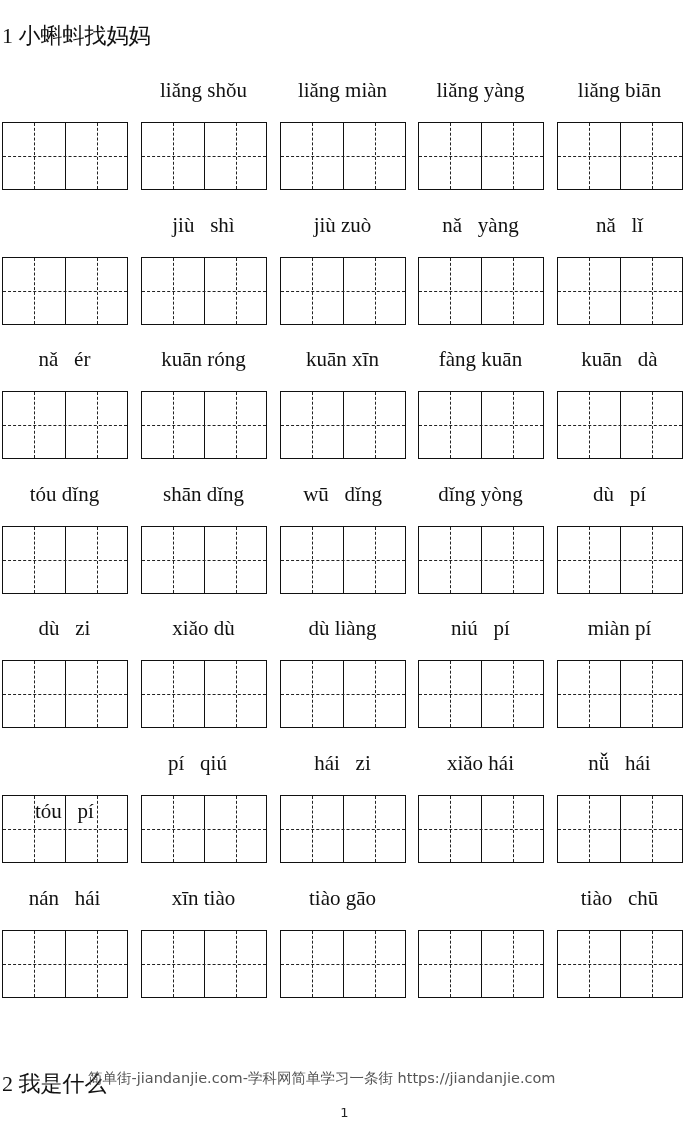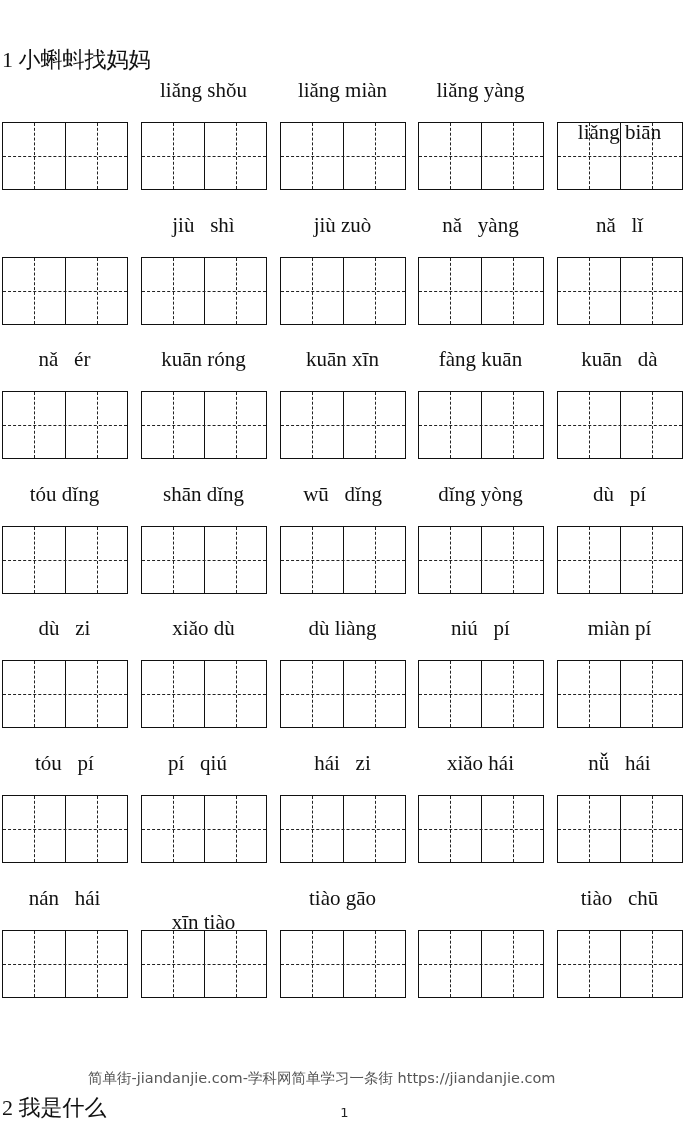--- a/index.html
+++ b/index.html
@@ -1,18 +1,18 @@
 <!DOCTYPE html>
 <html><head>
 <meta charset="utf-8">
 <style>
   html, body { margin: 0; padding: 0; background: #ffffff; }
   body { width: 689px; height: 1122px; position: relative; overflow: hidden;
          font-family: "Liberation Serif", "DejaVu Serif", serif; color: #111; }
-  .section-title { position: absolute; left: 2px; font-size: 22px; line-height: 26px; white-space: nowrap; margin-top: 24px; }
+  .section-title { position: absolute; left: 2px; font-size: 22px; line-height: 26px; white-space: nowrap; }
   .row-pinyin { position: absolute; left: 0; width: 689px; height: 30px; }
   .py { position: absolute; width: 125px; text-align: center; font-size: 21px; line-height: 30px; white-space: pre; }
   .row-grid { position: absolute; left: 0; width: 689px; height: 68px; }
   .box { position: absolute; width: 124px; height: 66px; border: 1.5px solid #111; box-sizing: content-box; }
   .cell { position: absolute; top: 0; width: 62px; height: 66px; }
   .cell.c1 { left: 0; }
   .cell.c2 { left: 62px; border-left: 1.5px solid #111; }
   .vdash { position: absolute; left: 31px; top: 0; height: 66px; border-left: 1.5px dashed #222; }
   .hdash { position: absolute; left: 0; top: 33px; width: 124px; border-top: 1.5px dashed #222; }
   .watermark { position: absolute; left: 88px; top: 1069px; font-family: "DejaVu Sans", sans-serif;
@@ -23,21 +23,21 @@
 </head>
 <body>
 
 <div class="section-title" style="top:23px;">1 小蝌蚪找妈妈</div>
 
 <div id="worksheet">
     <div class="row-pinyin" style="top: 75px;">
       <div class="py" style="left: 141px;">liǎng shǒu</div>
       <div class="py" style="left: 280px;">liǎng miàn</div>
       <div class="py" style="left: 418px;">liǎng yàng</div>
-      <div class="py" style="left: 557px; margin-top: 42px;">liǎng biān</div>
+      <div class="py" style="left: 557px;">liǎng biān</div>
     </div>
     <div class="row-grid" style="top: 122px;">
       <div class="box" style="left: 2px;">
         <div class="cell c1">
           <div class="vdash"></div>
         </div>
         <div class="cell c2">
           <div class="vdash"></div>
         </div>
         <div class="hdash"></div>
@@ -288,21 +288,21 @@
         <div class="cell c1">
           <div class="vdash"></div>
         </div>
         <div class="cell c2">
           <div class="vdash"></div>
         </div>
         <div class="hdash"></div>
       </div>
     </div>
     <div class="row-pinyin" style="top: 748px;">
-      <div class="py" style="left: 2px;">tóu   pí</div>
+      <div class="py" style="left: 2px; margin-top: 48px;">tóu   pí</div>
       <div class="py" style="left: 135px;">pí   qiú</div>
       <div class="py" style="left: 280px;">hái   zi</div>
       <div class="py" style="left: 418px;">xiǎo hái</div>
       <div class="py" style="left: 557px;">nǚ   hái</div>
     </div>
     <div class="row-grid" style="top: 795px;">
       <div class="box" style="left: 2px;">
         <div class="cell c1">
           <div class="vdash"></div>
         </div>
@@ -343,21 +343,21 @@
           <div class="vdash"></div>
         </div>
         <div class="cell c2">
           <div class="vdash"></div>
         </div>
         <div class="hdash"></div>
       </div>
     </div>
     <div class="row-pinyin" style="top: 883px;">
       <div class="py" style="left: 2px;">nán   hái</div>
-      <div class="py" style="left: 141px; margin-top: 24px;">xīn tiào</div>
+      <div class="py" style="left: 141px;">xīn tiào</div>
       <div class="py" style="left: 280px;">tiào gāo</div>
       <div class="py" style="left: 557px;">tiào   chū</div>
     </div>
     <div class="row-grid" style="top: 930px;">
       <div class="box" style="left: 2px;">
         <div class="cell c1">
           <div class="vdash"></div>
         </div>
         <div class="cell c2">
           <div class="vdash"></div>

